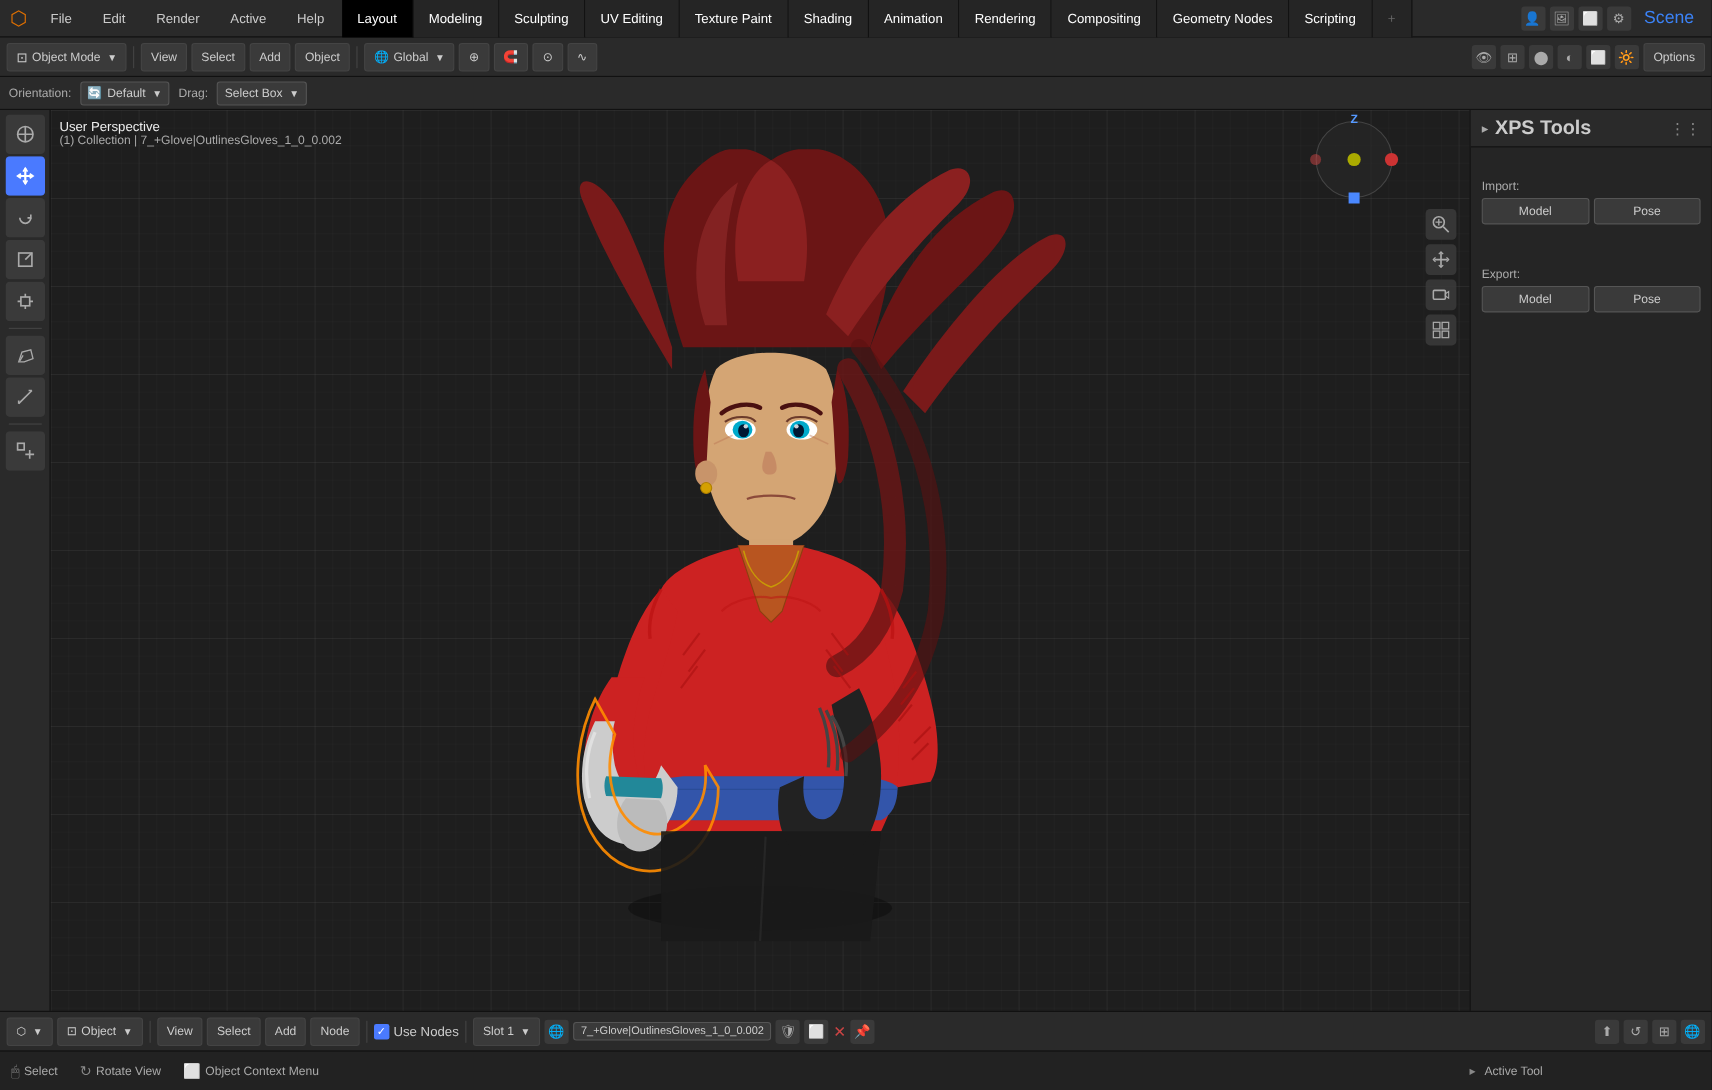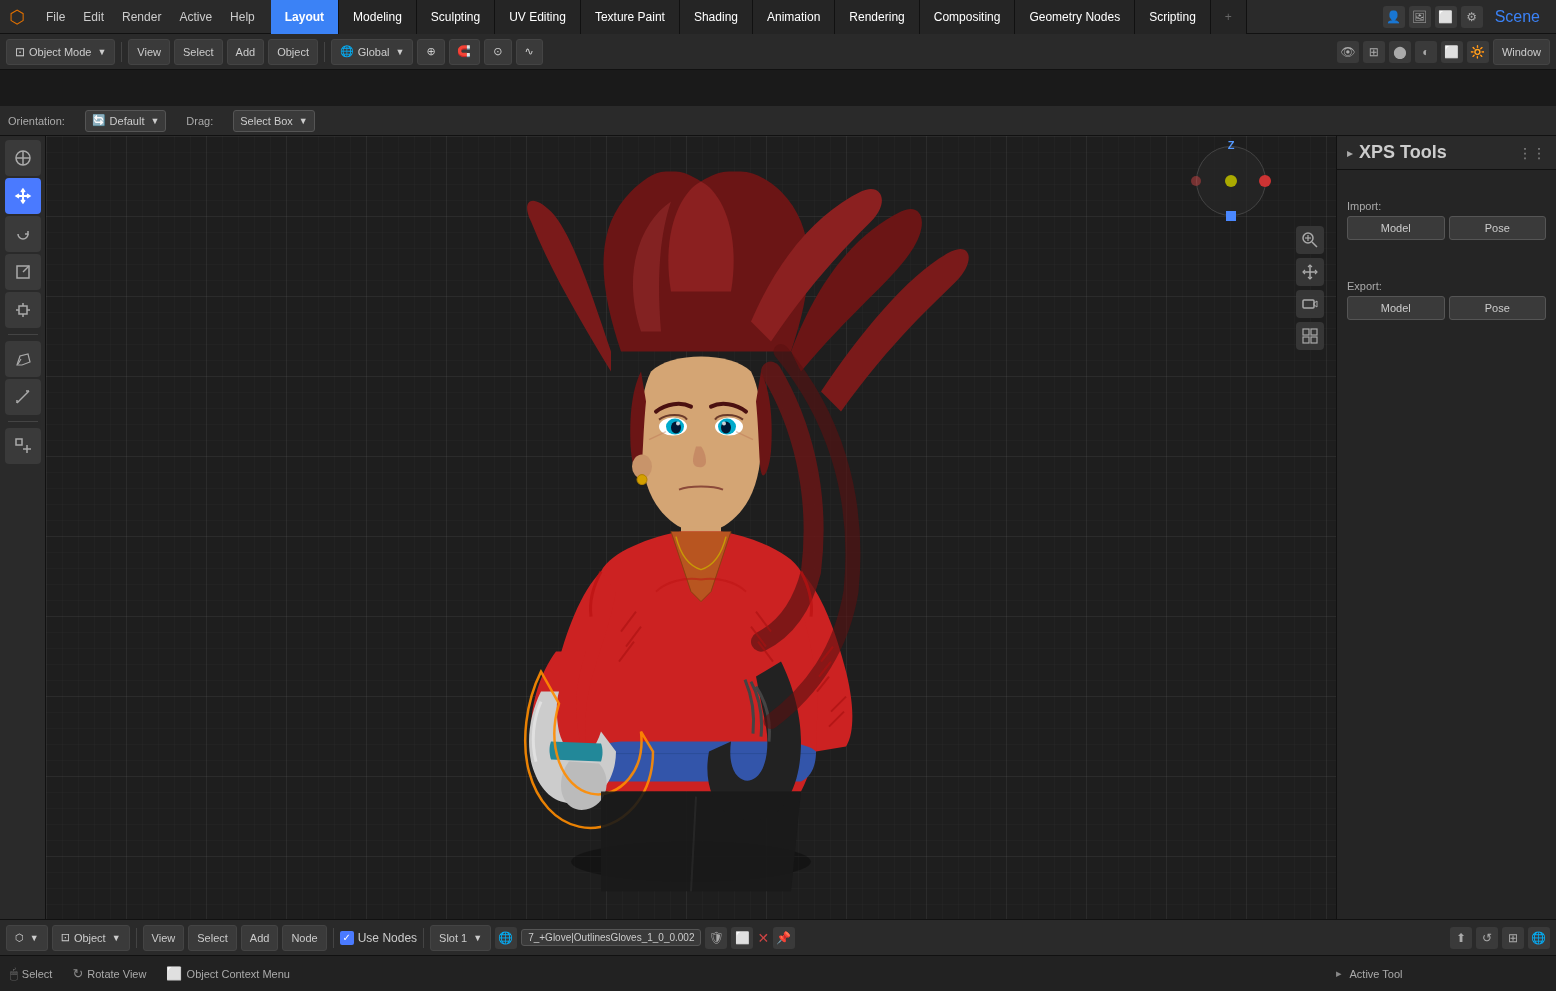--- a/index.html
+++ b/index.html
@@ -30,21 +30,21 @@
       height: 34px;
       display: flex;
       align-items: center;
       justify-content: center;
       color: #e07000;
       font-size: 18px;
     }
     .top-menu-items {
       display: flex;
       align-items: center;
-      gap: 2px;
+      gap: 12px;
       margin-left: 4px;
     }
     .top-menu-item {
       padding: 4px 8px;
       border-radius: 3px;
       cursor: pointer;
       font-size: 12px;
       color: #ccc;
     }
 
@@ -58,23 +58,22 @@
       padding: 0 14px;
       display: flex;
       align-items: center;
       font-size: 12px;
       color: #ffffff;
       cursor: pointer;
       border-right: 1px solid #111;
       background: #252525;
     }
     .workspace-tab.active {
-      background: #3b82f6;
+      background: #000000;
       color: #fff;
-      font-weight: bold;
     }
 
     .top-right-controls {
       margin-left: auto;
       display: flex;
       align-items: center;
       gap: 4px;
       padding-right: 8px;
     }
     .scene-label {
@@ -111,26 +110,25 @@
     }
     .toolbar-separator { width: 1px; height: 20px; background: #444; margin: 0 2px; }
 
     
     #header-secondary {
       width: 100%;
       height: 30px;
       background: #2a2a2a;
       display: flex;
       align-items: center;
-      gap: 20px;
+      gap: 8px;
       padding: 0 8px;
       border-bottom: 1px solid #111;
       position: relative;
       z-index: 98;
-      margin-top: 36px;
     }
     .header-label { color: #aaa; font-size: 11px; }
     .header-dropdown {
       height: 22px;
       padding: 0 6px;
       background: #3a3a3a;
       border: 1px solid #555;
       border-radius: 3px;
       color: #ccc;
       font-size: 11px;
@@ -466,21 +464,21 @@
   <div class="toolbar-btn">∿</div>
   <div style="margin-left:auto;">
 
     <div style="display:flex; gap:4px; align-items:center;">
       <div class="icon-btn">👁</div>
       <div class="icon-btn">⊞</div>
       <div class="icon-btn">⬤</div>
       <div class="icon-btn">◐</div>
       <div class="icon-btn">⬜</div>
       <div class="icon-btn">🔆</div>
-      <div class="toolbar-btn">Window</div>
+      <div class="toolbar-btn">Options</div>
     </div>
   </div>
 </div>
 
 <div id="header-secondary">
   <span class="header-label">Orientation:</span>
   <div class="header-dropdown">
     <span>🔄</span>
     <span>Default</span>
     <span class="chevron">▼</span>
@@ -552,20 +550,24 @@
           <rect x="2" y="2" width="6" height="6" stroke="#aaa" stroke-width="1.5" fill="none"></rect>
           <line x1="13" y1="8" x2="13" y2="16" stroke="#aaa" stroke-width="1.5"></line>
           <line x1="9" y1="12" x2="17" y2="12" stroke="#aaa" stroke-width="1.5"></line>
         </svg>
     </div>
   </div>
 
   <div id="viewport">
     <div class="viewport-grid"></div>
 
+    <div class="viewport-info">
+      <div class="perspective-label">User Perspective</div>
+      <div class="collection-label">(1) Collection | 7_+Glove|OutlinesGloves_1_0_0.002</div>
+    </div>
 
     <div class="character-container">
       <svg viewBox="0 0 580 720" width="580" height="720" xmlns="http://www.w3.org/2000/svg">
 
         <defs>
           <radialGradient id="shadowGrad" cx="50%" cy="90%" r="40%">
             <stop offset="0%" stop-color="rgba(0,0,0,0.4)"></stop>
             <stop offset="100%" stop-color="rgba(0,0,0,0)"></stop>
           </radialGradient>
         </defs>

